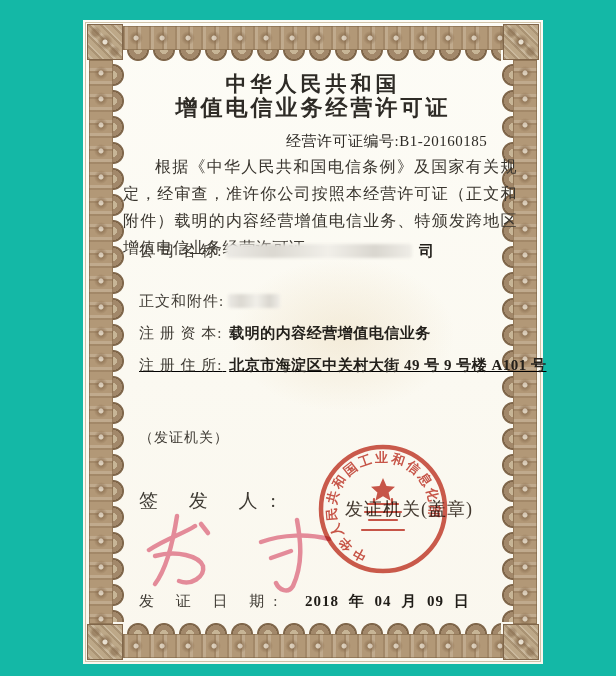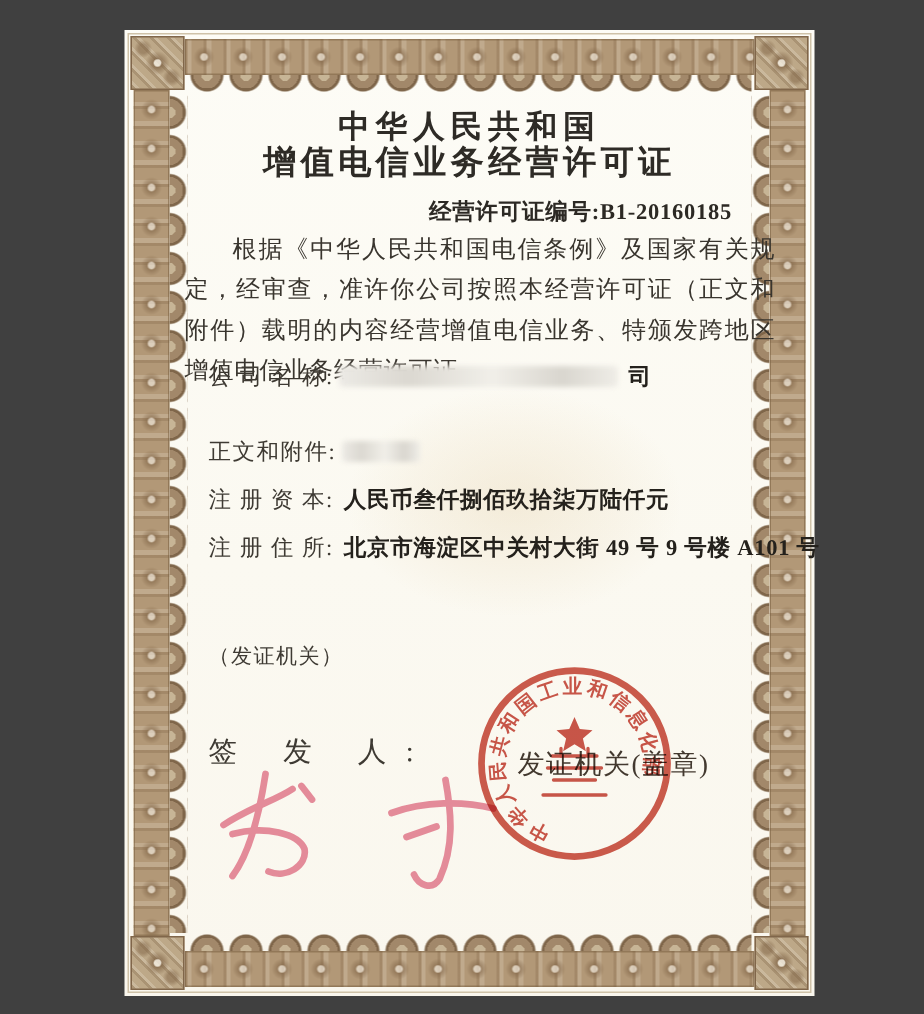--- a/index.html
+++ b/index.html
@@ -1,16 +1,16 @@
 <!DOCTYPE html>
 <html><head>
 <meta charset="utf-8">
 <style>
   html,body{margin:0;padding:0;background:#ffffff;}
-  .page{position:relative;width:616px;height:676px;background:#404040;overflow:hidden;
+  .page{position:relative;width:616px;height:676px;background:#14b8a6;overflow:hidden;
         font-family:"Liberation Serif","DejaVu Serif",serif;}
   
   .cert{position:absolute;left:83px;top:20px;width:460px;height:644px;
         background:linear-gradient(180deg,#fdfcf6 0%,#fbf9f1 55%,#faf7ee 100%);}
   .cert::before{content:"";position:absolute;inset:2px;border:1px solid #cfc2a8;pointer-events:none;}
   
   .strip{position:absolute;background-color:#b29877;
          box-shadow:inset 0 0 0 1px rgba(120,94,64,.55);}
   .strip-h{background-image:
       radial-gradient(circle at 50% 50%, rgba(255,252,244,.55) 2px, rgba(128,100,70,.55) 3px, rgba(128,100,70,0) 7px),
@@ -40,31 +40,31 @@
         radial-gradient(circle at 78% 78%, rgba(128,100,70,.5) 3px, rgba(128,100,70,0) 6px),
         repeating-linear-gradient(45deg, rgba(120,94,64,.28) 0 2px, rgba(255,250,240,.2) 2px 4px, rgba(0,0,0,0) 4px 8px);}
   .c-tl{top:4px;left:4px;} .c-tr{top:4px;right:4px;} .c-bl{bottom:4px;left:4px;} .c-br{bottom:4px;right:4px;}
   
   .watermark{position:absolute;left:150px;top:240px;width:220px;height:150px;
       background:radial-gradient(ellipse at center, rgba(226,203,160,.30) 0%, rgba(226,203,160,.12) 45%, rgba(226,203,160,0) 72%);}
   
   .title{position:absolute;left:0;width:100%;text-align:center;color:#2e2b26;font-weight:700;}
   .title1{top:50px;font-size:21px;letter-spacing:4px;}
   .title2{top:73px;font-size:22px;letter-spacing:3px;}
-  .license-line{position:absolute;left:203px;top:112px;font-size:15px;font-weight:700;color:#2c2924;letter-spacing:.5px;}
+  .license-line{position:absolute;left:203px;top:112px;font-size:15px;font-weight:400;color:#2c2924;letter-spacing:.5px;}
   .body-par{position:absolute;left:40px;top:133px;width:394px;font-size:16px;line-height:27px;
       color:#39352e;text-align:justify;text-indent:2em;letter-spacing:.6px;}
   .row{position:absolute;left:56px;font-size:15px;white-space:nowrap;}
   .row .lbl{color:#3e3a33;letter-spacing:1px;}
   .row .val{font-weight:700;color:#24211c;margin-left:3px;letter-spacing:.5px;}
   .blur-box{display:inline-block;height:14px;border-radius:3px;vertical-align:-2px;
       background:linear-gradient(90deg,#eceae5,#dbd8d1 25%,#f1efe9 55%,#d9d6cf 80%,#efede7);
       filter:blur(1.6px);}
   .r-company{top:222px;font-family:Liberation Serif, serif;} .r-legal{top:272px;} .r-capital{top:304px;}
-  .r-address{top:336px;} .r-biztype{top:363px;} .r-coverage{top:391px;}
+  .r-address{top:336px;text-decoration:underline;} .r-biztype{top:363px;} .r-coverage{top:391px;}
   .sub-lbl{position:absolute;left:56px;top:409px;font-size:14px;color:#3e3a33;letter-spacing:1px;}
   .signer{position:absolute;left:56px;top:468px;font-size:19px;color:#3e3a33;letter-spacing:13px;}
   .authority-note{position:absolute;left:262px;top:477px;font-size:18px;color:#43392f;letter-spacing:1px;z-index:1;}
   .date-row{position:absolute;font-size:15px;white-space:nowrap;}
   .date-row .lbl{color:#3e3a33;letter-spacing:9px;}
   .date-row .val{position:absolute;left:166px;top:0;font-weight:700;color:#201d18;letter-spacing:1px;word-spacing:5px;}
   .r-issue{left:56px;top:572px;} .r-valid{left:56px;top:601px;}
   
   .seal{position:absolute;left:233px;top:422px;width:134px;height:134px;z-index:3;
         mix-blend-mode:multiply;opacity:.92;filter:blur(.3px);}
@@ -102,21 +102,21 @@
       <span class="lbl">公 司 名 称:</span>
       <span class="blur-box" style="width:186px;"></span>
       <span class="val">司</span>
     </div>
     <div class="row r-legal">
       <span class="lbl">正文和附件:</span>
       <span class="blur-box" style="width:52px;"></span>
     </div>
     <div class="row r-capital">
       <span class="lbl">注 册 资 本:</span>
-      <span class="val">人民币叁仟捌佰玖拾柒万陆仟元</span>
+      <span class="val">载明的内容经营增值电信业务</span>
     </div>
     <div class="row r-address">
       <span class="lbl">注 册 住 所:</span>
       <span class="val">北京市海淀区中关村大街 49 号 9 号楼 A101 号</span>
     </div>
     <div class="sub-lbl">（发证机关）</div>
 
     <div class="signer">签 发 人:</div>
     <div class="authority-note">发证机关(盖章)</div>
 
@@ -143,15 +143,19 @@
       <g stroke="#c6483c" stroke-width="2.2" fill="none" stroke-linecap="round">
         <path d="M67,36 l3.5,8 8.5,0.8 -6.4,5.6 2,8.4 -7.6,-4.6 -7.6,4.6 2,-8.4 -6.4,-5.6 8.5,-0.8 z" fill="#c6483c" stroke="none"></path>
         <path d="M52,62 h30"></path>
         <path d="M49,70 h36"></path>
         <path d="M53,78 h28"></path>
         <path d="M46,88 h42"></path>
         <path d="M58,62 v-5 M76,62 v-5"></path>
       </g>
     </svg>
 
+    <div class="date-row r-issue">
+      <span class="lbl">发 证 日 期:</span>
+      <span class="val">2018 年 04 月 09 日</span>
+    </div>
 
   </div>
 </div>
 
 </body></html>

